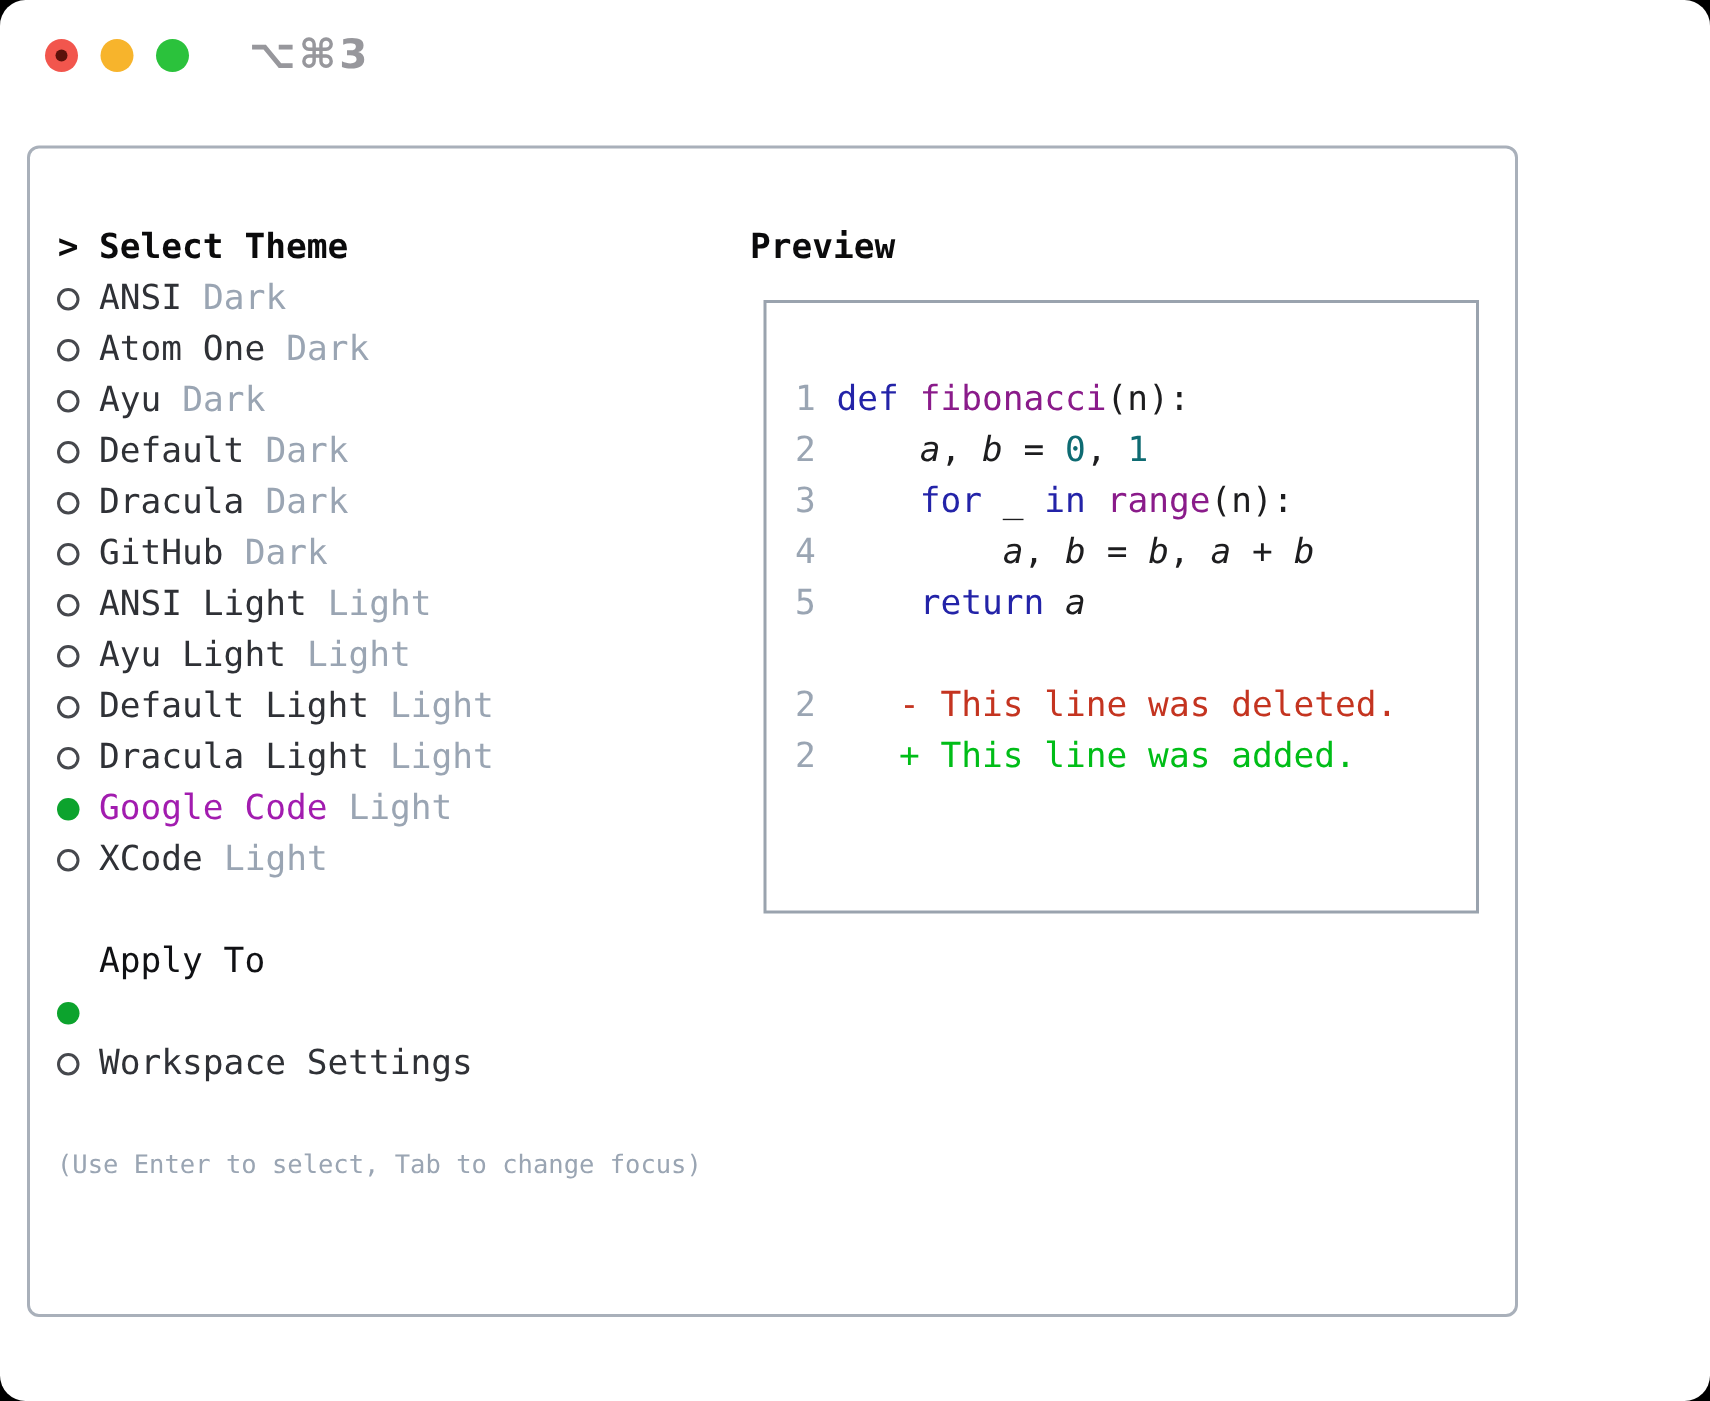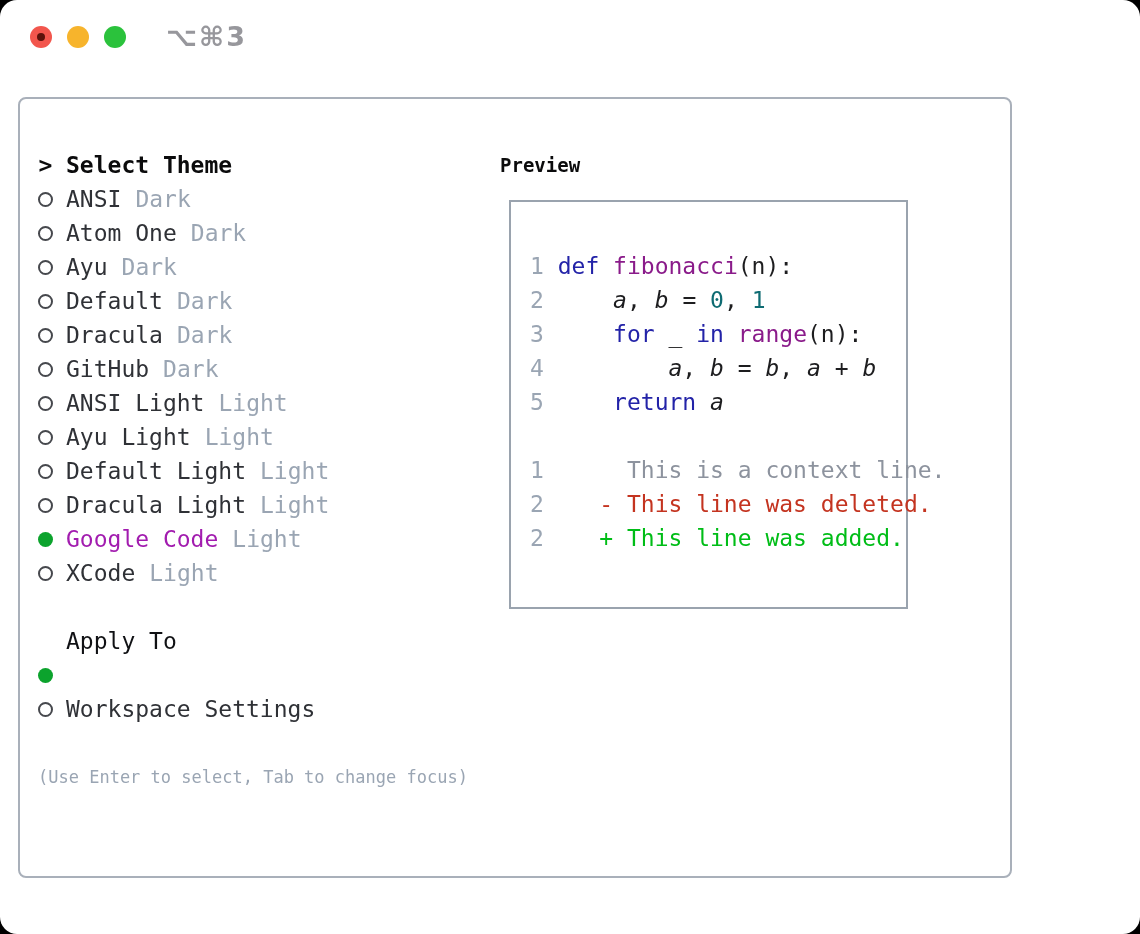--- a/index.html
+++ b/index.html
@@ -33,23 +33,23 @@
   .radio.filled{width:15px;height:15px;border:none;background:#0ca32d;}
   .chev{font-weight:bold;color:#0b0b0c;}
   .hdr{font-weight:bold;color:#0b0b0c;}
   .t-name{color:#2f3136;}
   .t-var{color:#9aa5b3;margin-left:14px;}
   .row.selected .t-name{color:#a21caf;}
   .subhdr{color:#101114;}
   .hint{margin-top:0;width:430px;line-height:35px;color:#9aa5b3;font-size:17px;}
   
   .preview-title{position:absolute;left:500px;top:148px;height:34px;display:flex;align-items:center;
-    font-size:19px;font-weight:bold;color:#0b0b0c;}
+    font-size:23px;font-weight:bold;color:#0b0b0c;}
   .preview-box{
-    position:absolute;left:509px;top:200px;width:399px;height:409px;
+    position:absolute;left:509px;top:200px;width:477px;height:409px;
     border:2px solid #9aa3ae;box-sizing:border-box;background:#fff;
   }
   .code{position:absolute;left:19px;top:47px;font-size:23px;}
   .cline{height:34px;line-height:34px;white-space:pre;}
   .num{color:#9aa5b3;}
   .kw{color:#2323a8;}
   .fn{color:#8a1b8a;}
   .lit{color:#0e6b72;}
   .pl{color:#1d1d1f;}
   .var{color:#1d1d1f;font-style:italic;}
@@ -162,19 +162,18 @@
   <div class="preview-box">
     <div class="code">
       <div class="cline"><span class="num">1</span><span class="pl"> </span><span class="kw">def </span><span class="fn">fibonacci</span><span class="pl">(n):</span></div>
       <div class="cline"><span class="num">2</span><span class="pl">     </span><span class="var">a</span><span class="pl">, </span><span class="var">b</span><span class="pl"> = </span><span class="lit">0</span><span class="pl">, </span><span class="lit">1</span></div>
       <div class="cline"><span class="num">3</span><span class="pl">     </span><span class="kw">for </span><span class="pl">_ </span><span class="kw">in </span><span class="fn">range</span><span class="pl">(n):</span></div>
       <div class="cline"><span class="num">4</span><span class="pl">         </span><span class="var">a</span><span class="pl">, </span><span class="var">b</span><span class="pl"> = </span><span class="var">b</span><span class="pl">, </span><span class="var">a</span><span class="pl"> + </span><span class="var">b</span></div>
       <div class="cline"><span class="num">5</span><span class="pl">     </span><span class="kw">return </span><span class="var">a</span></div>
 
       <div class="cline"> </div>
 
-      <div class="cline"><span class="num">1</span><span class="pl">      </span><span class="ctx">This is a context line.</span></div>
       <div class="cline"><span class="num">2</span><span class="pl">    </span><span class="del">- This line was deleted.</span></div>
       <div class="cline"><span class="num">2</span><span class="pl">    </span><span class="add">+ This line was added.</span></div>
     </div>
   </div>
 
 </div>
 
 </body></html>

